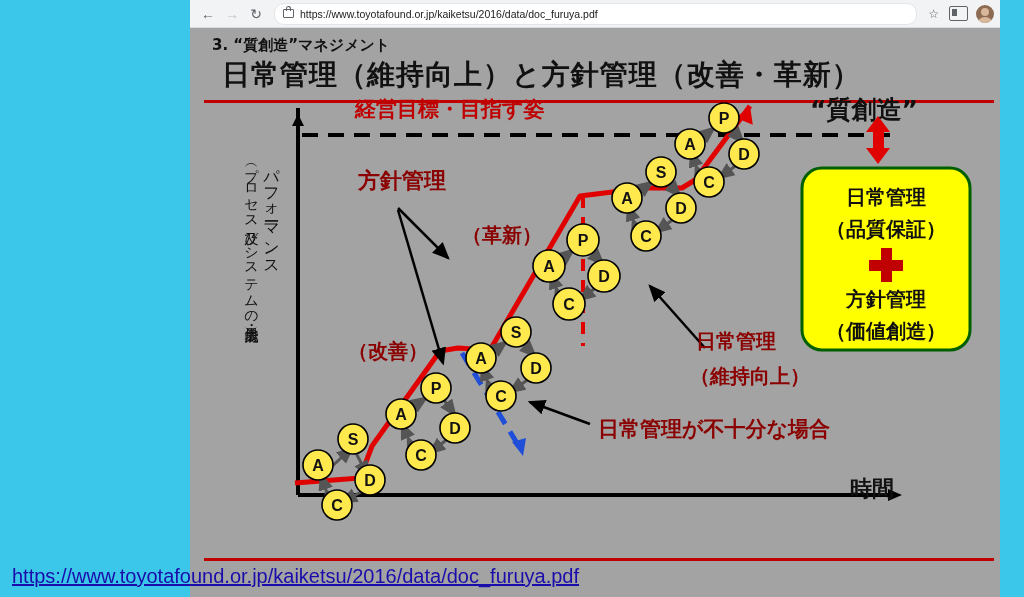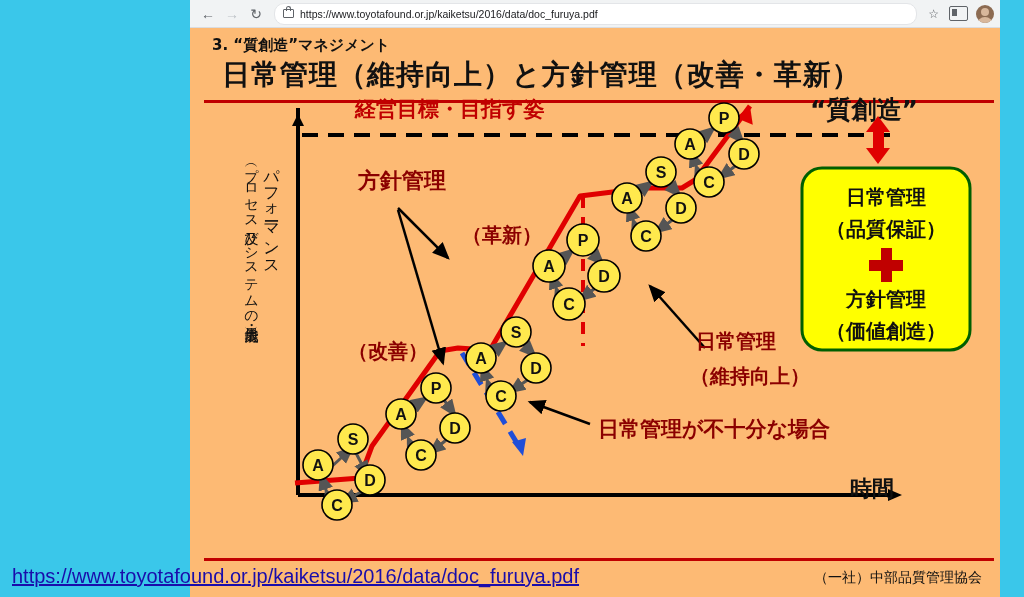--- a/index.html
+++ b/index.html
@@ -53,21 +53,21 @@
   .ext-icon:after{content:"";position:absolute;left:2px;top:2px;width:5px;height:7px;background:#5f6368;}
   .avatar{
     width:18px;height:18px;border-radius:50%;background:#8c6b52;margin-left:3px;
     position:relative;overflow:hidden;flex:0 0 auto;
   }
   .avatar:before{content:"";position:absolute;left:5px;top:3px;width:8px;height:8px;border-radius:50%;background:#d8b79b;}
   .avatar:after{content:"";position:absolute;left:1px;top:12px;width:16px;height:10px;border-radius:8px 8px 0 0;background:#d8b79b;}
 
   
   .pdfpage{
-    position:absolute;left:0;top:28px;width:810px;height:569px;background:#fdba74;
+    position:absolute;left:0;top:28px;width:810px;height:569px;background:#a3a3a3;
   }
   .slide{
     position:absolute;left:0;top:0;width:810px;height:569px;
   }
   .small-head{
     position:absolute;left:22px;top:8px;font-size:15px;color:#111;
     font-family:"DejaVu Sans", sans-serif;font-weight:bold;
   }
   .title{
     position:absolute;left:32px;top:28px;font-size:28px;color:#111;font-weight:bold;
@@ -276,16 +276,15 @@
             <rect x="679" y="232" width="34" height="11" fill="#c00000"></rect>
             <rect x="691" y="220" width="11" height="34" fill="#c00000"></rect>
           </g>
           <text x="696" y="278" class="jp" font-size="20" font-weight="bold" text-anchor="middle" fill="#111">方針管理</text>
           <text x="696" y="310" class="jp" font-size="20" font-weight="bold" text-anchor="middle" fill="#111">（価値創造）</text>
         </g>
       </svg>
 
       <div class="red-rule2"></div>
       <div class="footer-url">https://www.toyotafound.or.jp/kaiketsu/2016/data/doc_furuya.pdf</div>
-      <div class="footer-org jp">（一社）中部品質管理協会</div>
     </div>
   </div>
 </div>
 
 </body></html>

